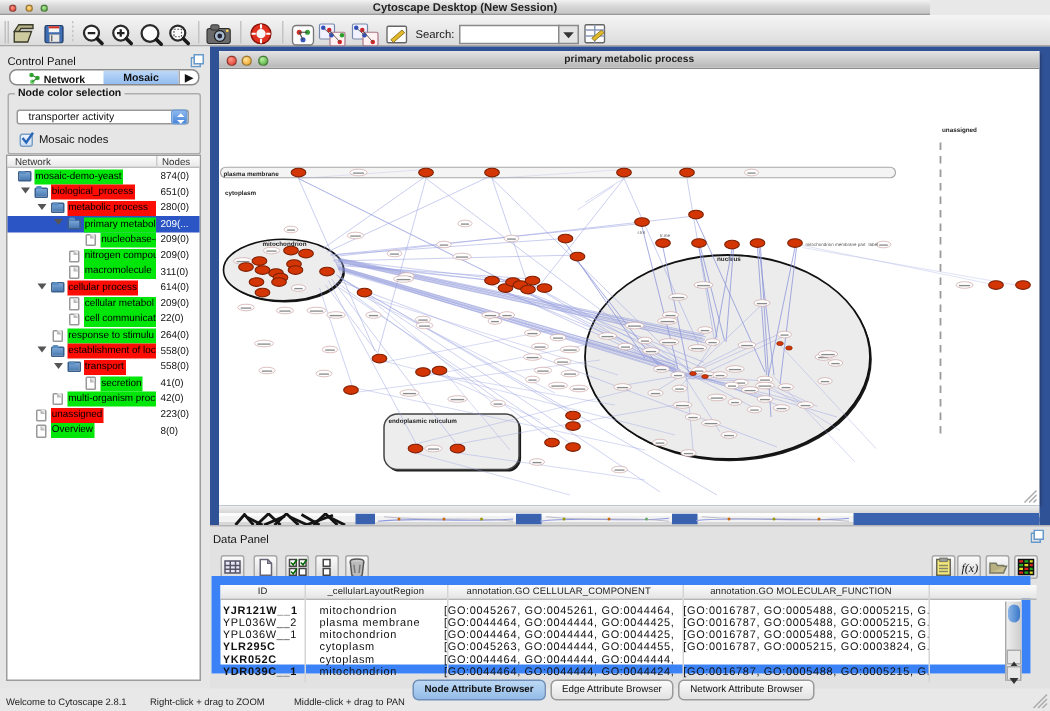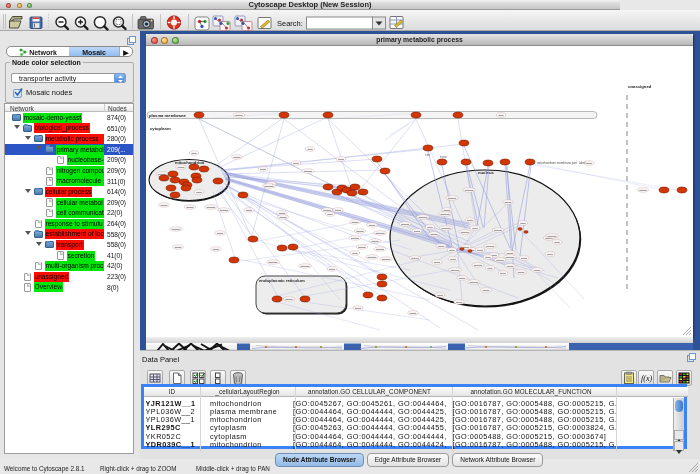--- a/index.html
+++ b/index.html
@@ -36,21 +36,21 @@
 
 #desktop{left:140px;top:31px;width:560px;height:319px;background:#2f5195}
 #iframe{position:absolute;left:6px;top:3px;width:547px;height:303px;background:#fff;box-shadow:1px 1px 2px rgba(0,0,0,.4)}
 #ititle{position:absolute;left:0;top:0;width:547px;height:12px;background:linear-gradient(#e3e3e3,#b8b8b8);border-bottom:1px solid #8a8a8a;border-radius:2px 2px 0 0}
 #ititle .t{width:100%;text-align:center;font-size:6.8px;color:#222;line-height:12px;font-weight:bold}
 #bstrip{position:absolute;left:6px;top:306px;width:547px;height:8px;background:linear-gradient(#efefef,#c8c8c8)}
 
 #dpanel{left:140px;top:350px;width:560px;height:109px;background:#e2e2e2;border-top:1px solid #b5b5b5}
 #dpanel .hdr{left:2px;top:4px;font-size:7.5px;color:#111}
 .dbtn{position:absolute;top:19px;width:16px;height:16px;background:linear-gradient(#fafafa,#ddd);border:1px solid #aaa;border-radius:2px}
-#dtable{left:1px;top:33px;width:546px;height:65px;background:#fff;border:3px solid #3b82f6}
+#dtable{left:1px;top:33px;width:546px;height:65px;background:#fff;border:6px solid #3b82f6}
 #dthead{position:absolute;left:0;top:0;width:544px;height:10px;background:linear-gradient(#fcfcfc,#e4e4e4);border-bottom:1px solid #b5b5b5;font-size:6.3px;letter-spacing:0.1px;color:#222}
 #dthead span{position:absolute;top:1px;text-align:center}
 .drow{position:absolute;left:0;width:544px;height:8.2px;letter-spacing:0.45px;font-size:7.3px;color:#111;white-space:nowrap}
 .drow span{position:absolute;overflow:hidden}
 .cline{position:absolute;top:0;width:1px;height:65px;background:#d5d5d5}
 .dtabs{position:absolute;left:135px;top:102px;height:14px;display:flex;z-index:6}
 .dtab{font-size:6.5px;color:#111;border:1px solid #9a9a9a;background:linear-gradient(#fbfbfb,#e2e2e2);padding:0 7px;line-height:12px;border-radius:4px;margin-right:3px}
 .dtab.sel{background:linear-gradient(#bcd8f4,#94bce8);border-color:#6f8fb8;font-weight:bold}
 
 #status{left:0;top:459px;width:700px;height:15px;font-size:6.3px;color:#222}
@@ -156,20 +156,21 @@
 
  <rect x="390" y="16.5" width="13" height="12" rx="1" fill="#fdfdfd" stroke="#666" stroke-width="0.9"></rect>
  <line x1="390" y1="20" x2="403" y2="20" stroke="#8899bb"></line>
       <line x1="390" y1="24" x2="403" y2="24" stroke="#8899bb"></line>
       <line x1="396.5" y1="16.5" x2="396.5" y2="28.5" stroke="#8899bb"></line>
  <path d="M394.5 25.5 l6.5-5.5 1.8 1.8 -6.5 5.5 z" fill="#e0b82a" stroke="#77600e" stroke-width="0.5"></path>
 </svg>
 </div>
 
 <div class="abs" id="cpanel">
+ <div class="abs hdr">Control Panel</div>
  <svg class="abs" style="left:127px;top:5px" width="9" height="9" xmlns="http://www.w3.org/2000/svg">
       <rect x="0.5" y="2.5" width="6" height="6" fill="none" stroke="#69c" stroke-width="1"></rect>
       <rect x="2.5" y="0.5" width="6" height="6" fill="#fff" stroke="#69c" stroke-width="1"></rect>
     </svg>
  <div class="abs tabs">
   <div class="tab" style="width:62px;padding-top:1px"><svg width="8" height="8" style="vertical-align:-1px" xmlns="http://www.w3.org/2000/svg">
           <circle cx="2" cy="2" r="1.5" fill="#3a3"></circle>
           <circle cx="6" cy="4" r="1.5" fill="#3a3"></circle>
           <circle cx="2.5" cy="6.5" r="1.5" fill="#6c6"></circle>
           <path d="M2 2 L6 4 L2.5 6.5" stroke="#383" fill="none" stroke-width="0.7"></path>
@@ -821,24 +822,23 @@
         <span style="left:149px;width:155px">[GO:0044464, GO:0044444, GO:0044425, G...</span>
         <span style="left:308.5px;width:163px">[GO:0016787, GO:0005488, GO:0005215, G...</span>
       </div>
 <div class="drow" style="top:36.4px">
         <span style="left:1.5px;width:54px;font-weight:bold">YLR295C</span>
         <span style="left:66px;width:84px">cytoplasm</span>
         <span style="left:149px;width:155px">[GO:0045263, GO:0044444, GO:0044455, G...</span>
         <span style="left:308.5px;width:163px">[GO:0016787, GO:0005215, GO:0003824, G...</span>
       </div>
 <div class="drow" style="top:44.6px">
-        <span style="left:1.5px;width:54px;font-weight:normal">YKR052C</span>
+        <span style="left:1.5px;width:54px;font-weight:bold">YKR052C</span>
         <span style="left:66px;width:84px">cytoplasm</span>
         <span style="left:149px;width:155px">[GO:0044464, GO:0044444, GO:0044444, G...</span>
-        <span style="left:308.5px;width:163px">[GO:0005488, GO:0005215, GO:0003674]</span>
       </div>
 <div class="drow" style="top:52.8px">
         <span style="left:1.5px;width:54px;font-weight:bold">YDR039C__1</span>
         <span style="left:66px;width:84px">mitochondrion</span>
         <span style="left:149px;width:155px">[GO:0044464, GO:0044444, GO:0044424, G...</span>
         <span style="left:308.5px;width:163px">[GO:0016787, GO:0005488, GO:0005215, G...</span>
       </div>
   <div style="position:absolute;right:0;top:11px;width:11px;height:53px;background:linear-gradient(90deg,#eee,#ccc);border-left:1px solid #aaa">
    <div style="position:absolute;left:1px;top:2px;width:8px;height:12px;border-radius:4px;background:linear-gradient(90deg,#8ab4e8,#3a78c8)"></div>
    <div style="position:absolute;left:0;top:32px;width:10px;height:10px;background:#e8e8e8;border:1px solid #aaa"><svg width="8" height="8" xmlns="http://www.w3.org/2000/svg">

